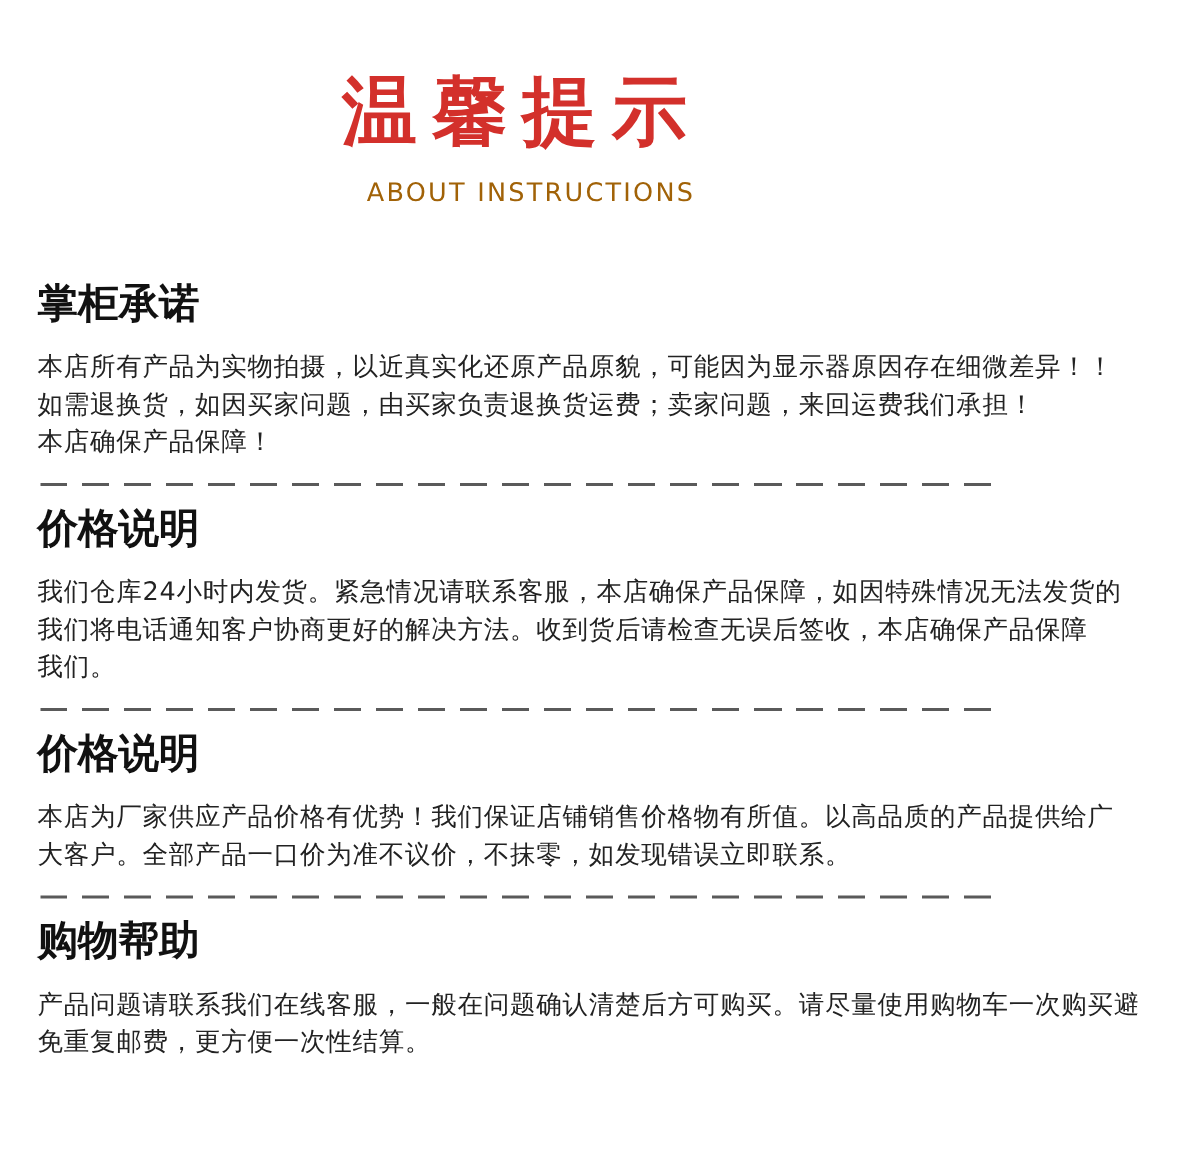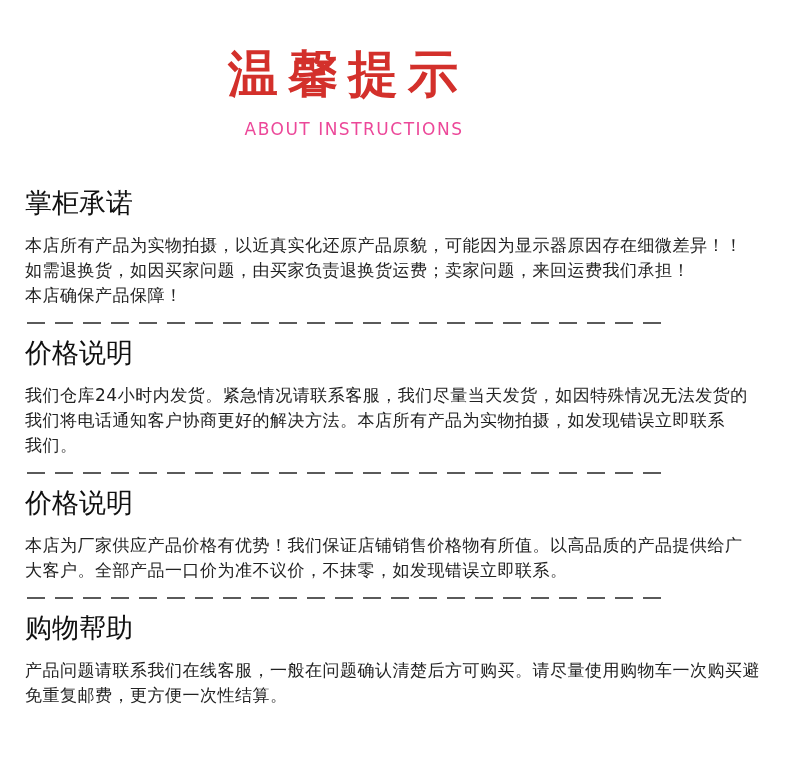--- a/index.html
+++ b/index.html
@@ -25,30 +25,30 @@
     font-weight: 900;
     letter-spacing: 10px;
     color: #d3302b;
   }
   .subtitle {
     margin-top: 12px;
     font-size: 17px;
     line-height: 20px;
     font-weight: 400;
     letter-spacing: 1.5px;
-    color: #ec4899;
+    color: #a16207;
     padding-left: 12px;
   }
   .content {
     padding: 0 28px 0 25px;
   }
   .section-heading {
     font-size: 27px;
     line-height: 27px;
-    font-weight: 400;
+    font-weight: 700;
     color: #111111;
   }
   .section:first-child .section-heading {
     margin-top: 50px;
   }
   .section-body {
     margin-top: 17px;
   }
   .body-line {
     font-size: 17px;
@@ -86,22 +86,22 @@
         <div class="body-line">如需退换货，如因买家问题，由买家负责退换货运费；卖家问题，来回运费我们承担！</div>
         <div class="body-line">本店确保产品保障！</div>
       </div>
     </div>
 
     <div class="divider"></div>
 
     <div class="section">
       <div class="section-heading">价格说明</div>
       <div class="section-body">
-        <div class="body-line">我们仓库24小时内发货。紧急情况请联系客服，我们尽量当天发货，如因特殊情况无法发货的</div>
-        <div class="body-line">我们将电话通知客户协商更好的解决方法。本店所有产品为实物拍摄，如发现错误立即联系</div>
+        <div class="body-line">我们仓库24小时内发货。紧急情况请联系客服，本店确保产品保障，如因特殊情况无法发货的</div>
+        <div class="body-line">我们将电话通知客户协商更好的解决方法。收到货后请检查无误后签收，本店确保产品保障</div>
         <div class="body-line">我们。</div>
       </div>
     </div>
 
     <div class="divider"></div>
 
     <div class="section">
       <div class="section-heading">价格说明</div>
       <div class="section-body">
         <div class="body-line">本店为厂家供应产品价格有优势！我们保证店铺销售价格物有所值。以高品质的产品提供给广</div>

